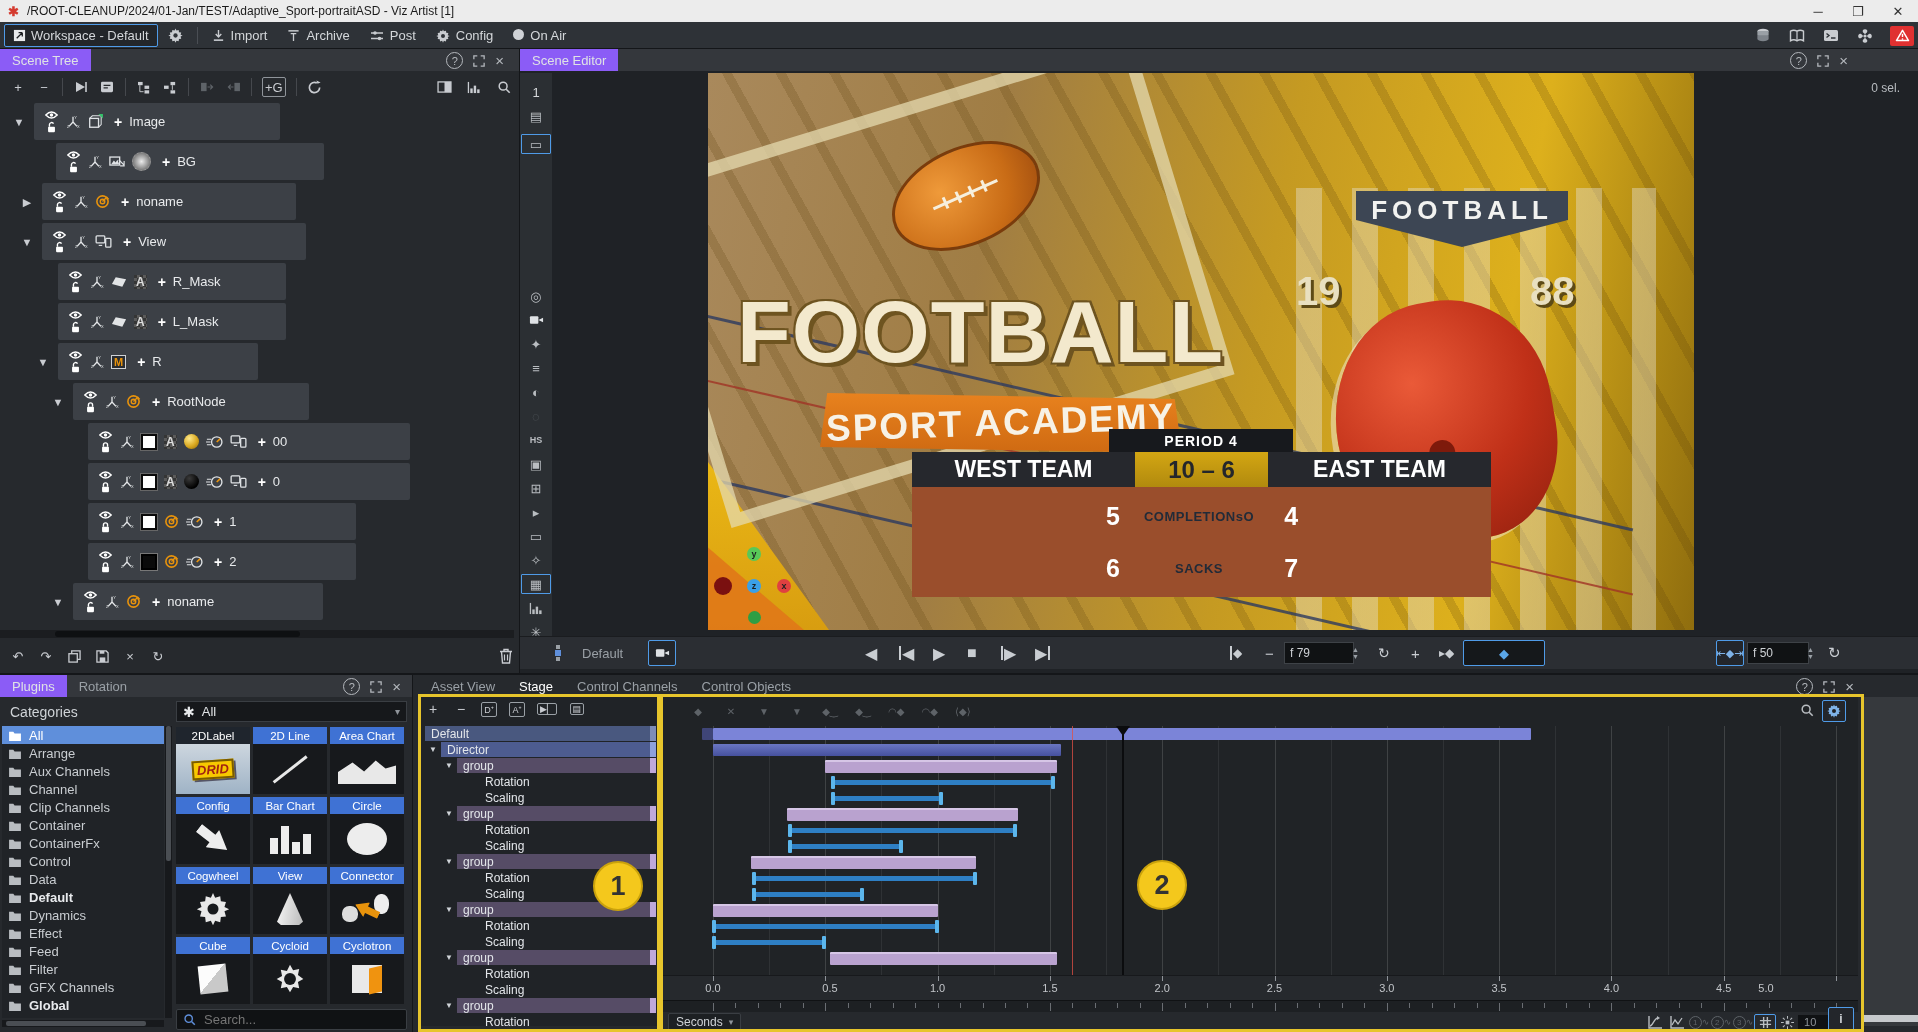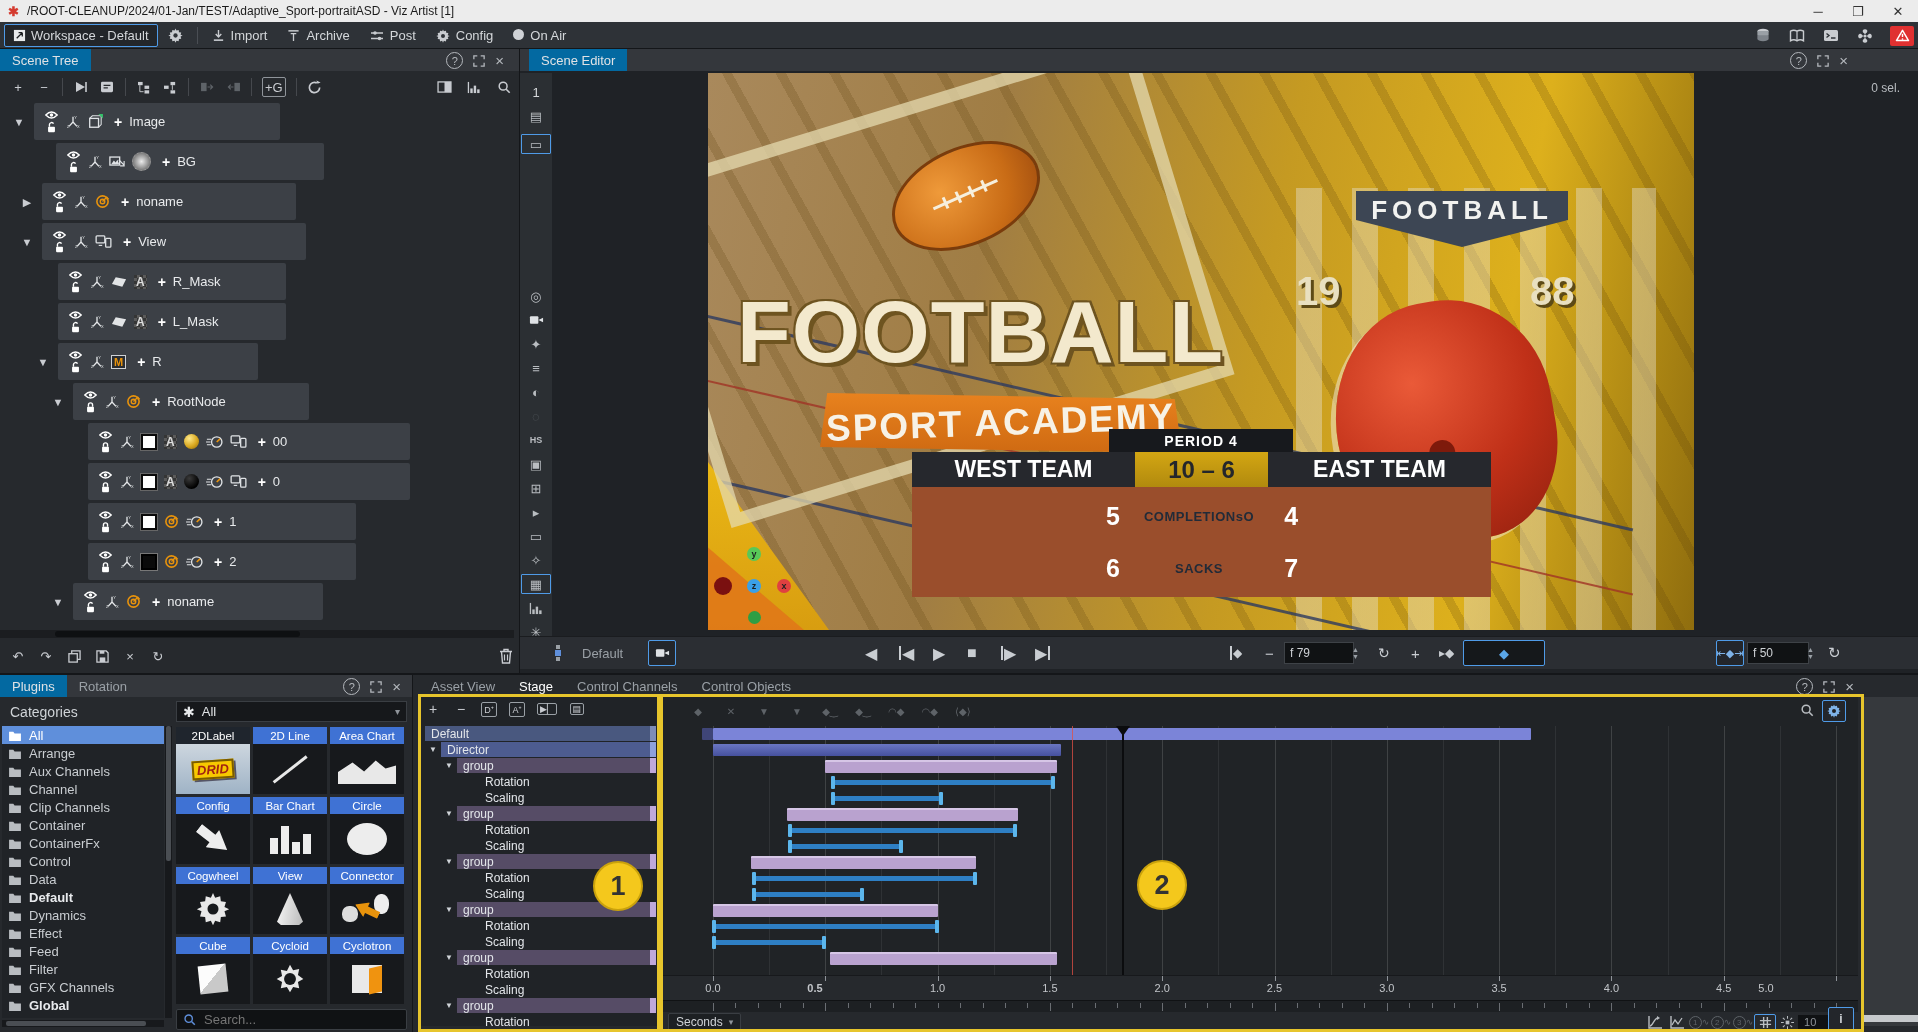--- a/index.html
+++ b/index.html
@@ -24,21 +24,21 @@
   #ws-btn{border:1px solid #4f9be8;border-radius:2px;height:21px;margin-left:4px;
           display:flex;align-items:center;gap:5px;padding:0 8px;background:#23262a;font-size:13px;}
   .vsep{width:1px;height:17px;background:#4a4e54;margin:0 4px;}
   .alertbox{width:24px;height:20px;background:#e03131;border-radius:2px;display:flex;
             align-items:center;justify-content:center;margin-left:8px;}
 
   
   .panel{background:#26292d;box-shadow:0 0 0 1px #141619;}
   .ptabbar{height:22px;background:#34373c;display:flex;align-items:flex-end;}
   .ptab{height:22px;display:flex;align-items:center;padding:0 12px;font-size:13px;color:#9aa0a6;}
-  .ptab.active{background:#0369a1;color:#dfe2e5;}
+  .ptab.active{background:#8b5cf6;color:#dfe2e5;}
   .panehdr-icons{position:absolute;top:3px;display:flex;gap:10px;align-items:center;color:#b4b8bd;}
   .qmark{width:15px;height:15px;border:1.3px solid #b4b8bd;border-radius:50%;font-size:11px;
          display:flex;align-items:center;justify-content:center;}
   .xmark{font-size:15px;line-height:1;}
 
   
   #scenetree{left:0;top:49px;width:520px;height:624px;}
   #st-toolbar{position:absolute;left:0;top:22px;width:520px;height:32px;display:flex;
               align-items:center;gap:10px;padding-left:10px;color:#c9ccd1;}
   #st-toolbar .sep{width:1px;height:18px;background:#45484d;}
@@ -942,21 +942,21 @@
             <path d="M1 3.5h12M5 3.5V1.5h4v2" stroke="currentColor" fill="none" stroke-width="1.4"></path>
             <path d="M2.5 3.5l1 11.5h7l1-11.5" fill="none" stroke="currentColor" stroke-width="1.4"></path>
             <path d="M5.5 6.5v6M8.5 6.5v6" stroke="currentColor" stroke-width="1.2"></path>
           </svg>
         </div>
       </div>
   </div>
 
   <div id="sceneeditor" class="abs">
     <div class="ptabbar">
-      <div class="ptab active" style="margin-left:9px">Scene Editor</div>
+      <div class="ptab active" style="margin-left:0">Scene Editor</div>
     </div>
     <div class="panehdr-icons" style="right:70px">
       <span class="qmark">?</span>
       <span>
           <svg width="12" height="12" viewBox="0 0 14 14">
             <path d="M1 5V1h4M13 9v4H9M1 9v4h4M13 5V1H9" fill="none" stroke="#b4b8bd" stroke-width="1.5"></path>
           </svg>
         </span>
       <span class="xmark">×</span>
     </div>
@@ -1589,21 +1589,21 @@
           <div class="tlcap" style="left: -1px;"></div>
           <div class="tlcap" style="right: -1px;"></div>
         </div>
         <div class="tlbar" style="left: 169.792px; top: 255px; width: 226.846px; height: 11px; background: rgb(185, 162, 207); border-top: 2px solid rgb(214, 198, 230);"></div>
         <div style="position: absolute; left: 412.36px; top: 29px; width: 1px; height: 249px; background: rgba(224, 80, 70, 0.75);"></div>
         <div style="position: absolute; left: 461.772px; top: 29px; width: 2px; height: 249px; background: rgb(11, 12, 14);"></div>
         <div style="position: absolute; left: 455.772px; top: 29px; width: 0px; height: 0px; border-left: 7px solid transparent; border-right: 7px solid transparent; border-top: 10px solid rgb(11, 12, 14);"></div>
         <div id="tl-ruler" style="position: absolute; left: 0px; top: 278px; width: 1198px; height: 25px; background: rgb(38, 41, 45); border-top: 1px solid rgb(23, 25, 28);">
           <div class="rlab" style="left: 53px;">0.0</div>
           <div style="position: absolute; left: 53px; top: 0px; width: 1px; height: 5px; background: rgb(143, 148, 154);"></div>
-          <div class="rlab" style="left: 155px; font-weight: bold;">0.5</div>
+          <div class="rlab" style="left: 170px;">0.5</div>
           <div style="position: absolute; left: 165.3px; top: 0px; width: 1px; height: 5px; background: rgb(143, 148, 154);"></div>
           <div class="rlab" style="left: 277.6px;">1.0</div>
           <div style="position: absolute; left: 277.6px; top: 0px; width: 1px; height: 5px; background: rgb(143, 148, 154);"></div>
           <div class="rlab" style="left: 389.9px;">1.5</div>
           <div style="position: absolute; left: 389.9px; top: 0px; width: 1px; height: 5px; background: rgb(143, 148, 154);"></div>
           <div class="rlab" style="left: 502.2px;">2.0</div>
           <div style="position: absolute; left: 502.2px; top: 0px; width: 1px; height: 5px; background: rgb(143, 148, 154);"></div>
           <div class="rlab" style="left: 614.5px;">2.5</div>
           <div style="position: absolute; left: 614.5px; top: 0px; width: 1px; height: 5px; background: rgb(143, 148, 154);"></div>
           <div class="rlab" style="left: 726.8px;">3.0</div>

